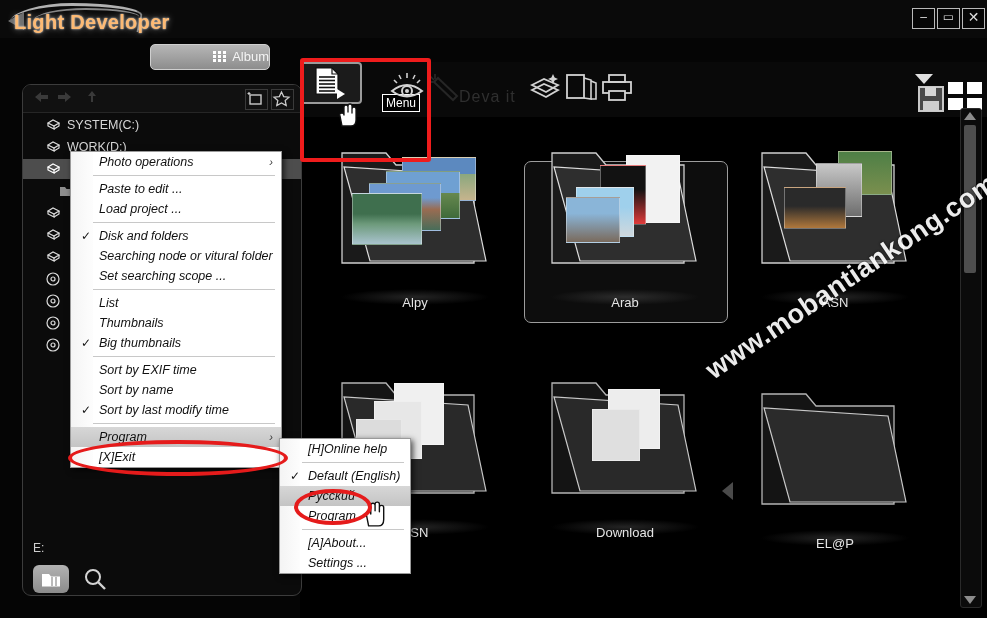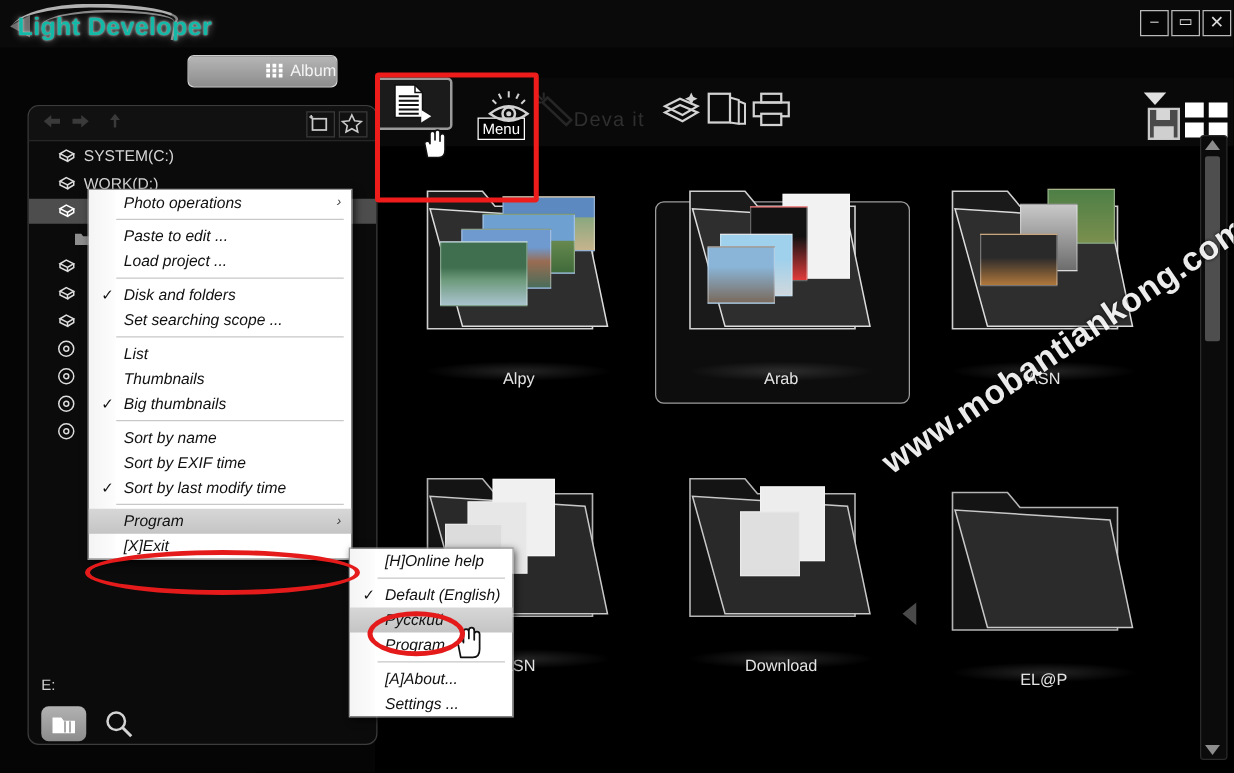--- a/index.html
+++ b/index.html
@@ -14,21 +14,21 @@
   #logo .wing{position:absolute;left:4px;top:1px;width:130px;height:26px;
       border-top:3px solid #cfcfcf;border-right:2px solid #9a9a9a;
       border-radius:60% 75% 0 0/90% 60% 0 0;transform:skewX(-14deg);opacity:.85;}
   #logo .wing2{position:absolute;left:28px;top:6px;width:105px;height:18px;
       border-top:2px solid #bdbdbd;border-radius:70% 80% 0 0/90% 70% 0 0;
       transform:skewX(-16deg);opacity:.7;}
   #logo .arrow{position:absolute;left:2px;top:10px;width:0;height:0;
       border-top:9px solid transparent;border-bottom:9px solid transparent;
       border-right:16px solid #8e8e8e;opacity:.75;}
   #logotext{position:absolute;left:14px;top:11px;font-size:20px;font-weight:bold;
-      color:#14b8a6;letter-spacing:.3px;text-shadow:0 0 7px #8a8a8a,0 0 2px #fff;
+      color:#fdba74;letter-spacing:.3px;text-shadow:0 0 7px #8a8a8a,0 0 2px #fff;
       white-space:nowrap;}
 
   .wbtn{position:absolute;top:8px;width:21px;height:19px;border:1px solid #b9b9b9;
         color:#dcdcdc;font-size:12px;line-height:17px;text-align:center;background:#060606;}
   #w-min{left:912px;} #w-max{left:937px;} #w-close{left:962px;font-size:14px;}
 
   
   #albumtab{position:absolute;left:150px;top:44px;width:118px;height:24px;
      background:linear-gradient(#b6b6b6,#8d8d8d);border:1px solid #cfcfcf;border-radius:5px;
      color:#f4f4f4;font-size:13px;line-height:24px;text-align:right;}
@@ -522,39 +522,42 @@
     </div>
     <div class="mi">
       <span>Load project ...</span>
     </div>
     <div class="msep"></div>
     <div class="mi">
       <span class="chk">✓</span>
       <span>Disk and folders</span>
     </div>
     <div class="mi">
+      <span>Searching node or vitural folder</span>
+    </div>
+    <div class="mi">
       <span>Set searching scope ...</span>
     </div>
     <div class="msep"></div>
     <div class="mi">
       <span>List</span>
     </div>
     <div class="mi">
       <span>Thumbnails</span>
     </div>
     <div class="mi">
       <span class="chk">✓</span>
       <span>Big thumbnails</span>
     </div>
     <div class="msep"></div>
     <div class="mi">
+      <span>Sort by EXIF time</span>
+    </div>
+    <div class="mi">
       <span>Sort by name</span>
-    </div>
-    <div class="mi">
-      <span>Sort by EXIF time</span>
     </div>
     <div class="mi">
       <span class="chk">✓</span>
       <span>Sort by last modify time</span>
     </div>
     <div class="msep"></div>
     <div class="mi hl">
       <span>Program</span>
       <span class="arr">›</span>
     </div>

